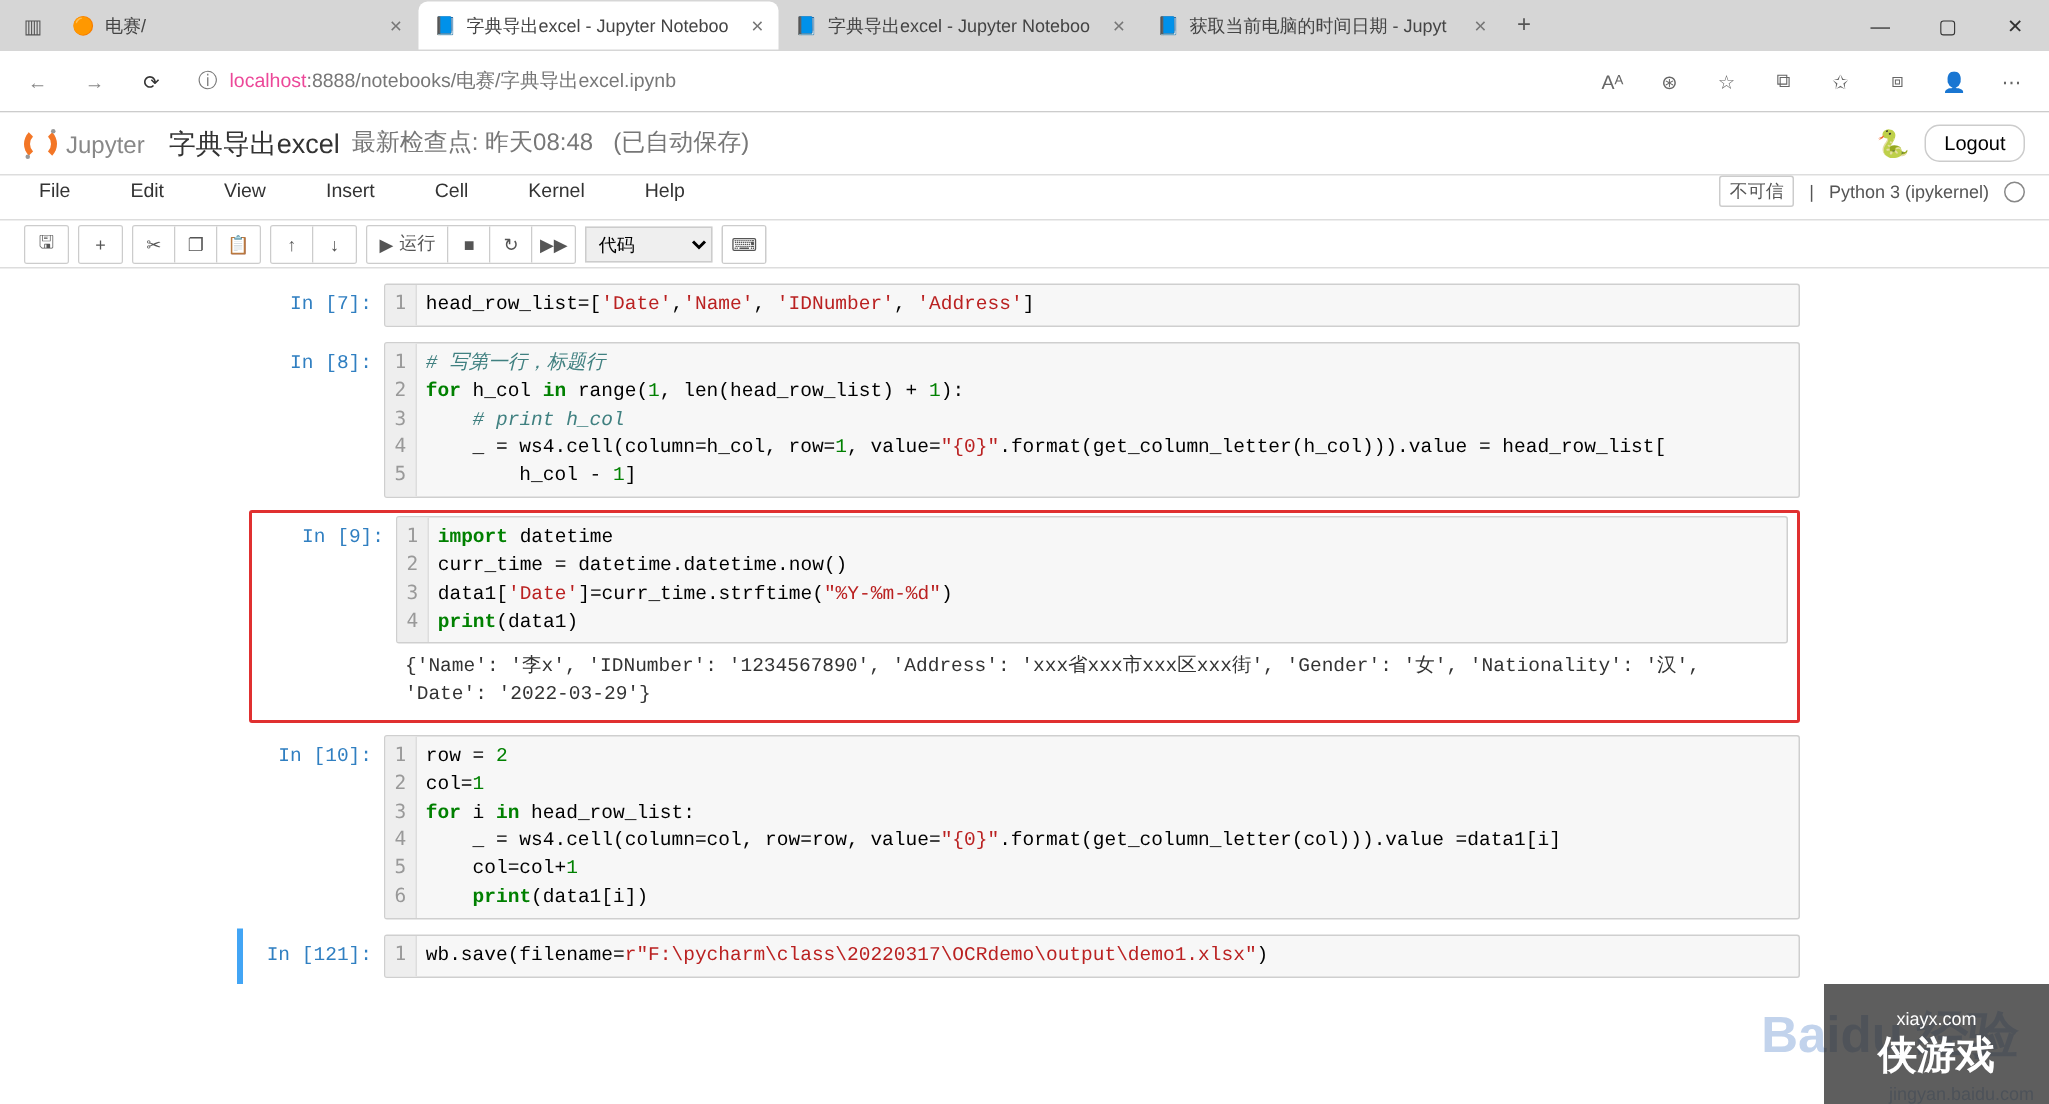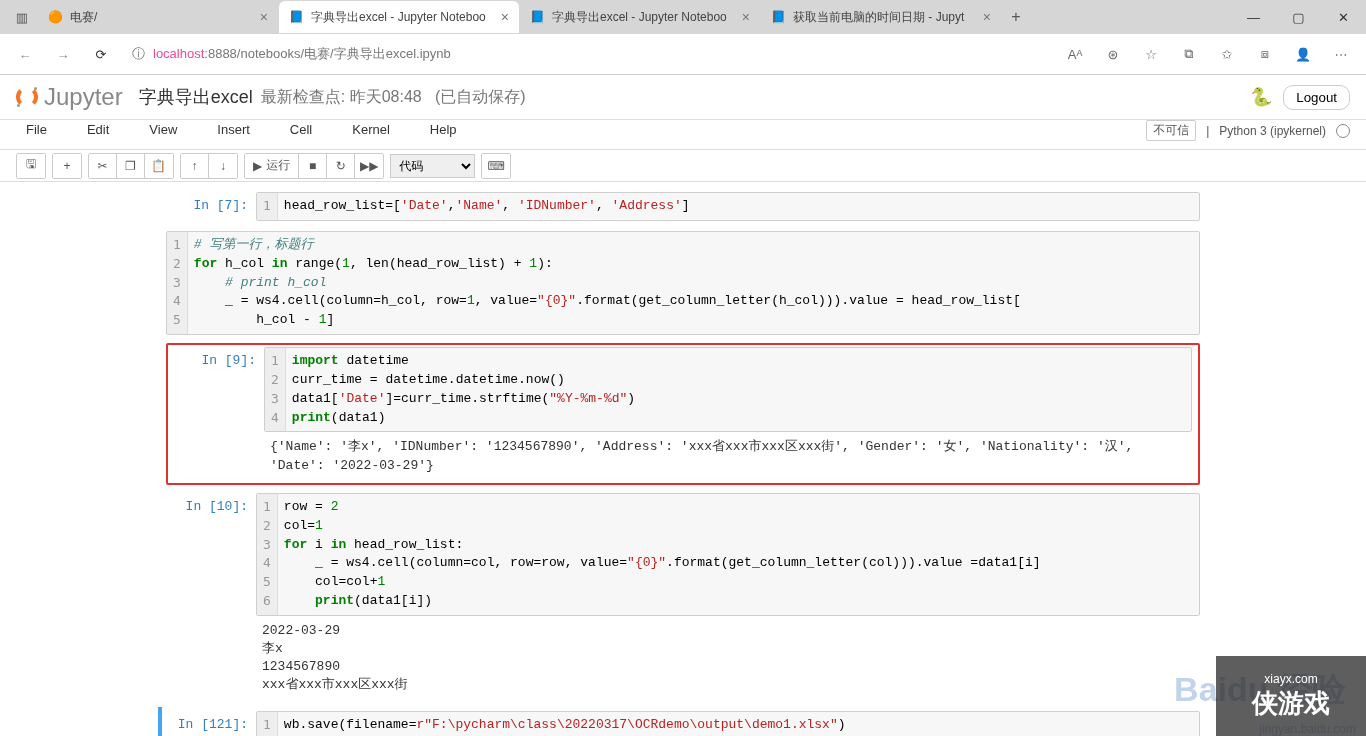--- a/index.html
+++ b/index.html
@@ -17,21 +17,21 @@
 .window-controls div { width:45px; height:32px; display:flex; align-items:center; justify-content:center; color:#333; }
 .address-row { display:flex; align-items:center; height:40px; background:#fff; gap:4px; padding:0 8px; }
 .nav-btn { width:34px; height:32px; display:flex; align-items:center; justify-content:center; color:#888; border-radius:4px; }
 .nav-btn.active { color:#333; }
 .url-bar { flex:1; display:flex; align-items:center; gap:8px; height:30px; padding:0 10px; color:#777; font-size:13px; }
 .url-bar .host { color:#ec4899; }
 .right-icons { display:flex; align-items:center; gap:4px; }
 .right-icons .ic { width:34px; height:32px; display:flex; align-items:center; justify-content:center; color:#666; }
 .jupyter-page { background:#fff; height:calc(100vh - 74px); overflow-y:auto; }
 .jp-header { display:flex; align-items:center; padding:8px 16px; border-bottom:1px solid #ddd; }
-.jp-logo { display:flex; align-items:center; gap:6px; font-size:24px; color:#888; margin-right:16px; }
+.jp-logo { display:flex; align-items:flex-end; gap:6px; font-size:16px; color:#888; margin-right:16px; }
 .jp-logo .orb { width:22px; height:22px; border:4px solid #f37626; border-top-color:transparent; border-bottom-color:transparent; border-radius:50%; position:relative; }
 .jp-logo .orb::before, .jp-logo .orb::after { content:''; position:absolute; width:3px; height:3px; background:#999; border-radius:50%; }
 .jp-logo .orb::before { top:-3px; right:-3px; }
 .jp-logo .orb::after { bottom:-3px; left:-3px; }
 .jp-title { font-size:18px; color:#333; }
 .jp-checkpoint { font-size:16px; color:#777; margin-left:8px; }
 .jp-logout { margin-left:auto; display:flex; align-items:center; gap:10px; }
 .jp-logout button { padding:4px 12px; border:1px solid #ccc; background:#fff; border-radius:10px; cursor:pointer; }
 .pylogo { font-size:18px; }
 .jp-menu { display:flex; align-items:flex-start; padding:0 16px; height:30px; border-bottom:1px solid #ddd; gap:20px; font-size:13px; }
@@ -186,20 +186,21 @@
       <div class="prompt">In  [7]:</div>
       <div class="cell-body">
         <div class="input-area">
           <div class="gutter">1</div>
           <div class="code">head_row_list=[<span class="str">'Date'</span>,<span class="str">'Name'</span>, <span class="str">'IDNumber'</span>, <span class="str">'Address'</span>]</div>
         </div>
       </div>
     </div>
 
     <div class="cell">
+      <div class="prompt">In  [8]:</div>
       <div class="cell-body">
         <div class="input-area">
           <div class="gutter">1<br>2<br>3<br>4<br>5</div>
           <div class="code"><span class="cm"># 写第一行，标题行</span>
 <span class="kw">for</span> h_col <span class="kw">in</span> range(<span class="num">1</span>, len(head_row_list) + <span class="num">1</span>):
     <span class="cm"># print h_col</span>
     _ = ws4.cell(column=h_col, row=<span class="num">1</span>, value=<span class="str">"{0}"</span>.format(get_column_letter(h_col))).value = head_row_list[
         h_col - <span class="num">1</span>]</div>
         </div>
       </div>
@@ -224,24 +225,20 @@
       <div class="cell-body">
         <div class="input-area">
           <div class="gutter">1<br>2<br>3<br>4<br>5<br>6</div>
           <div class="code">row = <span class="num">2</span>
 col=<span class="num">1</span>
 <span class="kw">for</span> i <span class="kw">in</span> head_row_list:
     _ = ws4.cell(column=col, row=row, value=<span class="str">"{0}"</span>.format(get_column_letter(col))).value =data1[i]
     col=col+<span class="num">1</span>
     <span class="kw">print</span>(data1[i])</div>
         </div>
-        <div class="output">2022-03-29
-李x
-1234567890
-xxx省xxx市xxx区xxx街</div>
       </div>
     </div>
 
     <div class="cell selected">
       <div class="prompt">In [121]:</div>
       <div class="cell-body">
         <div class="input-area">
           <div class="gutter">1</div>
           <div class="code">wb.save(filename=<span class="str">r"F:\pycharm\class\20220317\OCRdemo\output\demo1.xlsx"</span>)</div>
         </div>

